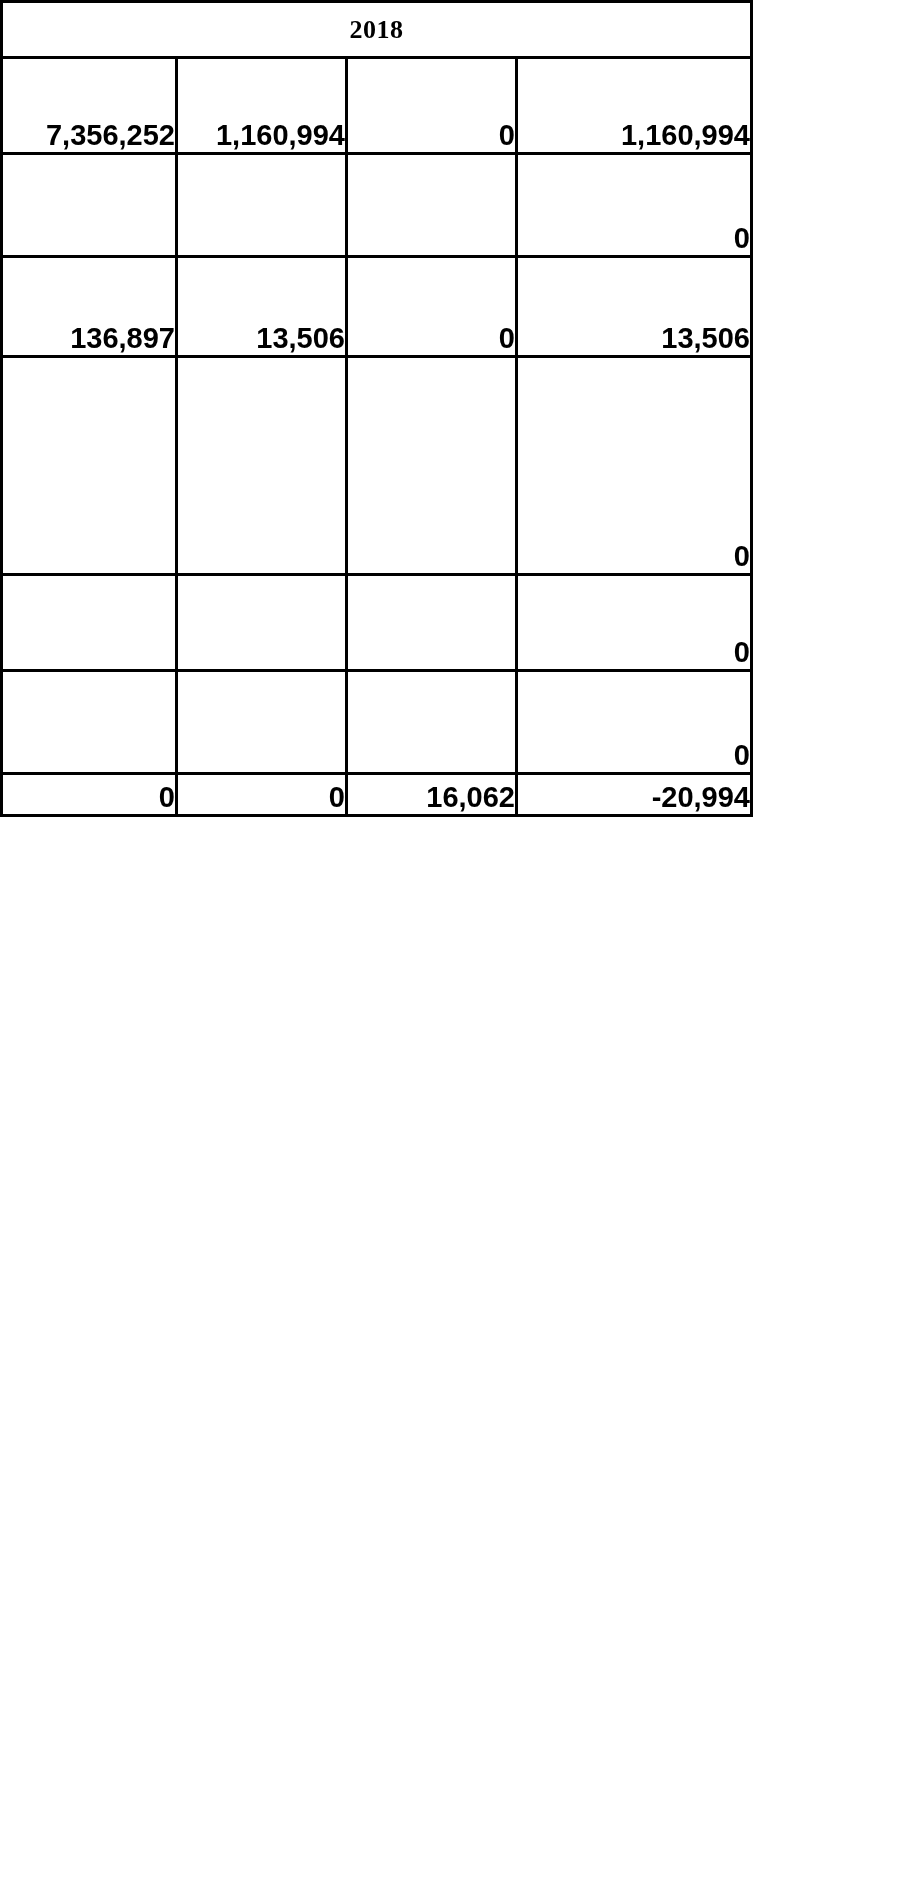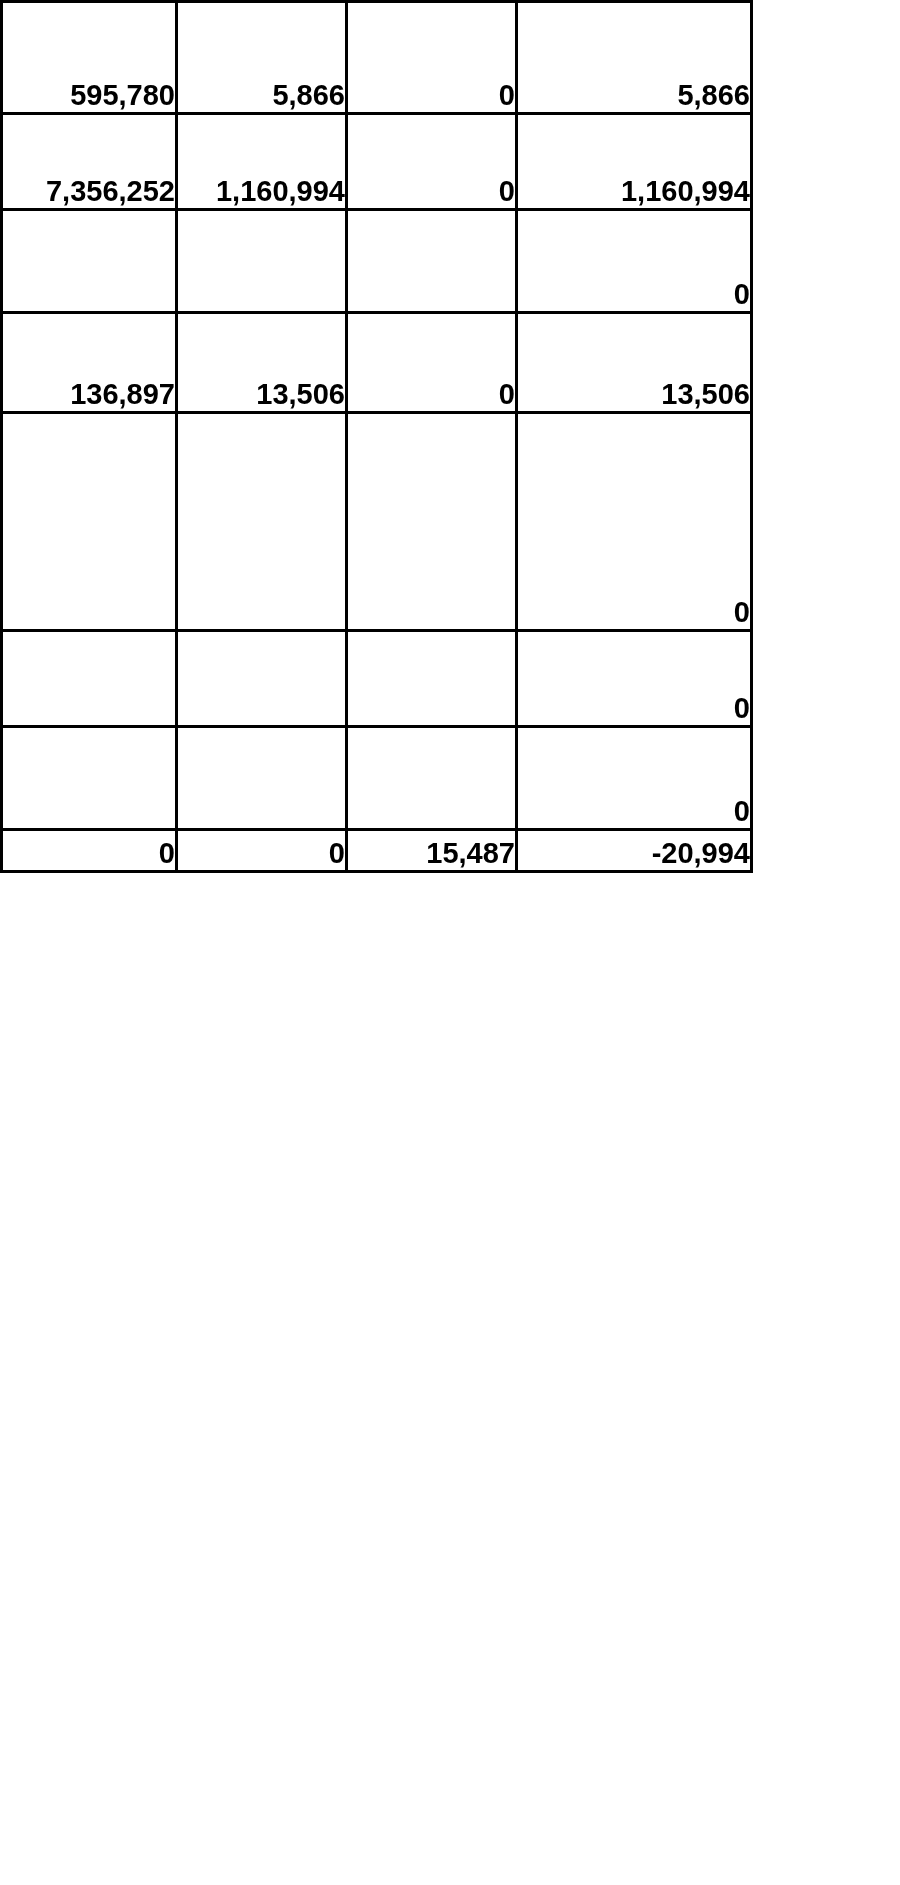--- a/index.html
+++ b/index.html
@@ -92,28 +92,25 @@
 <div class="sheet">
 
   <table class="fin">
     <colgroup>
       <col class="c0">
         <col class="c1">
         <col class="c2">
         <col class="c3">
     </colgroup>
     <tbody>
+      <tr>
+        <td class="year-cell" colspan="4">2018</td>
+      </tr>
 
 
-      <tr class="r-h112">
-        <td class="num-cell">595,780</td>
-        <td class="num-cell">5,866</td>
-        <td class="num-cell">0</td>
-        <td class="num-cell">5,866</td>
-      </tr>
 
       <tr class="r-h96">
         <td class="num-cell">7,356,252</td>
         <td class="num-cell">1,160,994</td>
         <td class="num-cell">0</td>
         <td class="num-cell">1,160,994</td>
       </tr>
 
       <tr class="r-h103">
         <td class="num-cell"></td>
@@ -148,20 +145,20 @@
       <tr class="r-h103">
         <td class="num-cell"></td>
         <td class="num-cell"></td>
         <td class="num-cell"></td>
         <td class="num-cell">0</td>
       </tr>
 
       <tr class="r-h42">
         <td class="num-cell">0</td>
         <td class="num-cell">0</td>
-        <td class="num-cell">15,487</td>
+        <td class="num-cell">16,062</td>
         <td class="num-cell">-20,994</td>
       </tr>
 
     </tbody>
   </table>
 
 </div>
 
 </body></html>

